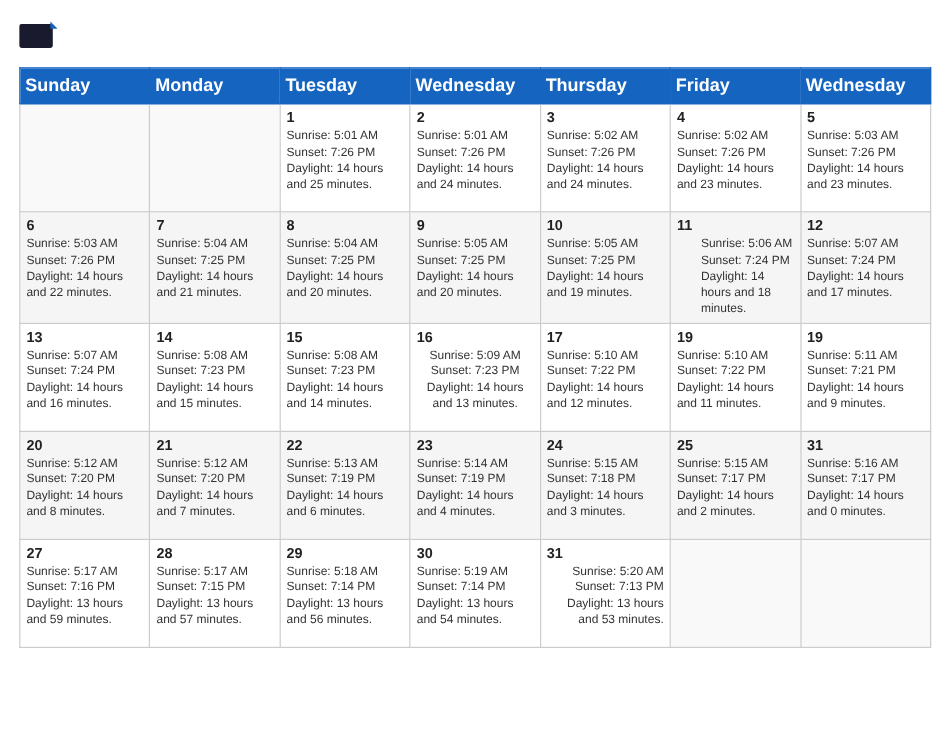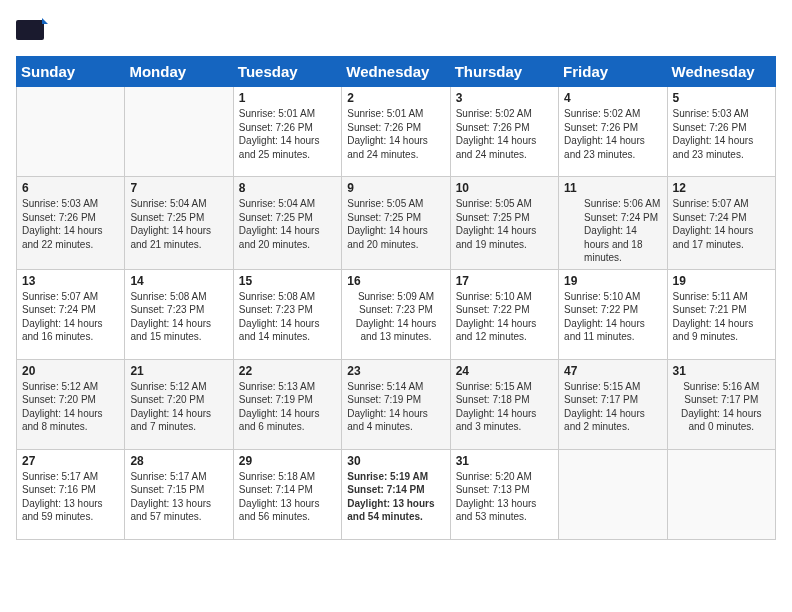--- a/index.html
+++ b/index.html
@@ -256,28 +256,28 @@
 Sunset: 7:19 PM
 Daylight: 14 hours and 4 minutes.</div>
         </td>
         <td>
           <span class="day-num">24</span>
           <div class="day-info" style="white-space: pre-line;">Sunrise: 5:15 AM
 Sunset: 7:18 PM
 Daylight: 14 hours and 3 minutes.</div>
         </td>
         <td>
-          <span class="day-num">47</span>
+          <span class="day-num">25</span>
           <div class="day-info" style="white-space: pre-line;">Sunrise: 5:15 AM
 Sunset: 7:17 PM
 Daylight: 14 hours and 2 minutes.</div>
         </td>
         <td>
           <span class="day-num">31</span>
-          <div class="day-info" style="white-space: pre-line; text-align: center;">Sunrise: 5:16 AM
+          <div class="day-info" style="white-space: pre-line;">Sunrise: 5:16 AM
 Sunset: 7:17 PM
 Daylight: 14 hours and 0 minutes.</div>
         </td>
       </tr>
       <tr>
         <td>
           <span class="day-num">27</span>
           <div class="day-info" style="white-space: pre-line;">Sunrise: 5:17 AM
 Sunset: 7:16 PM
 Daylight: 13 hours and 59 minutes.</div>
@@ -289,27 +289,27 @@
 Daylight: 13 hours and 57 minutes.</div>
         </td>
         <td>
           <span class="day-num">29</span>
           <div class="day-info" style="white-space: pre-line;">Sunrise: 5:18 AM
 Sunset: 7:14 PM
 Daylight: 13 hours and 56 minutes.</div>
         </td>
         <td>
           <span class="day-num">30</span>
-          <div class="day-info" style="white-space: pre-line; font-weight: bold;">Sunrise: 5:19 AM
+          <div class="day-info" style="white-space: pre-line;">Sunrise: 5:19 AM
 Sunset: 7:14 PM
 Daylight: 13 hours and 54 minutes.</div>
         </td>
         <td>
           <span class="day-num">31</span>
-          <div class="day-info" style="white-space: pre-line;">Sunrise: 5:20 AM
+          <div class="day-info" style="white-space: pre-line; text-align: right;">Sunrise: 5:20 AM
 Sunset: 7:13 PM
 Daylight: 13 hours and 53 minutes.</div>
         </td>
         <td class="empty"></td>
         <td class="empty"></td>
       </tr>
     </tbody>
 </table>
 
 </body></html>

